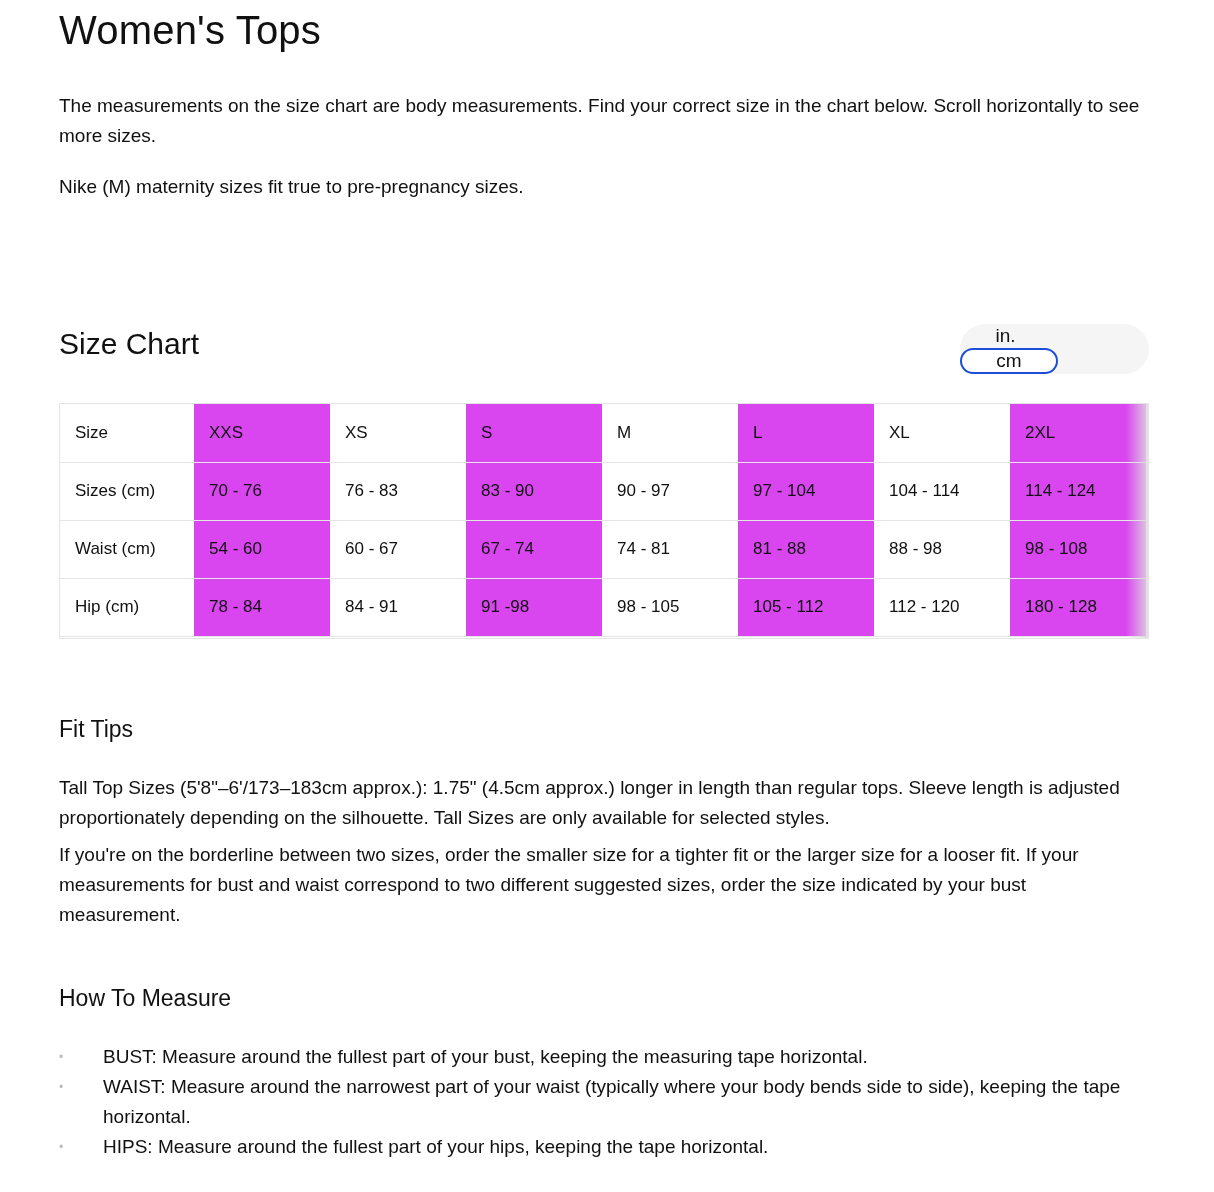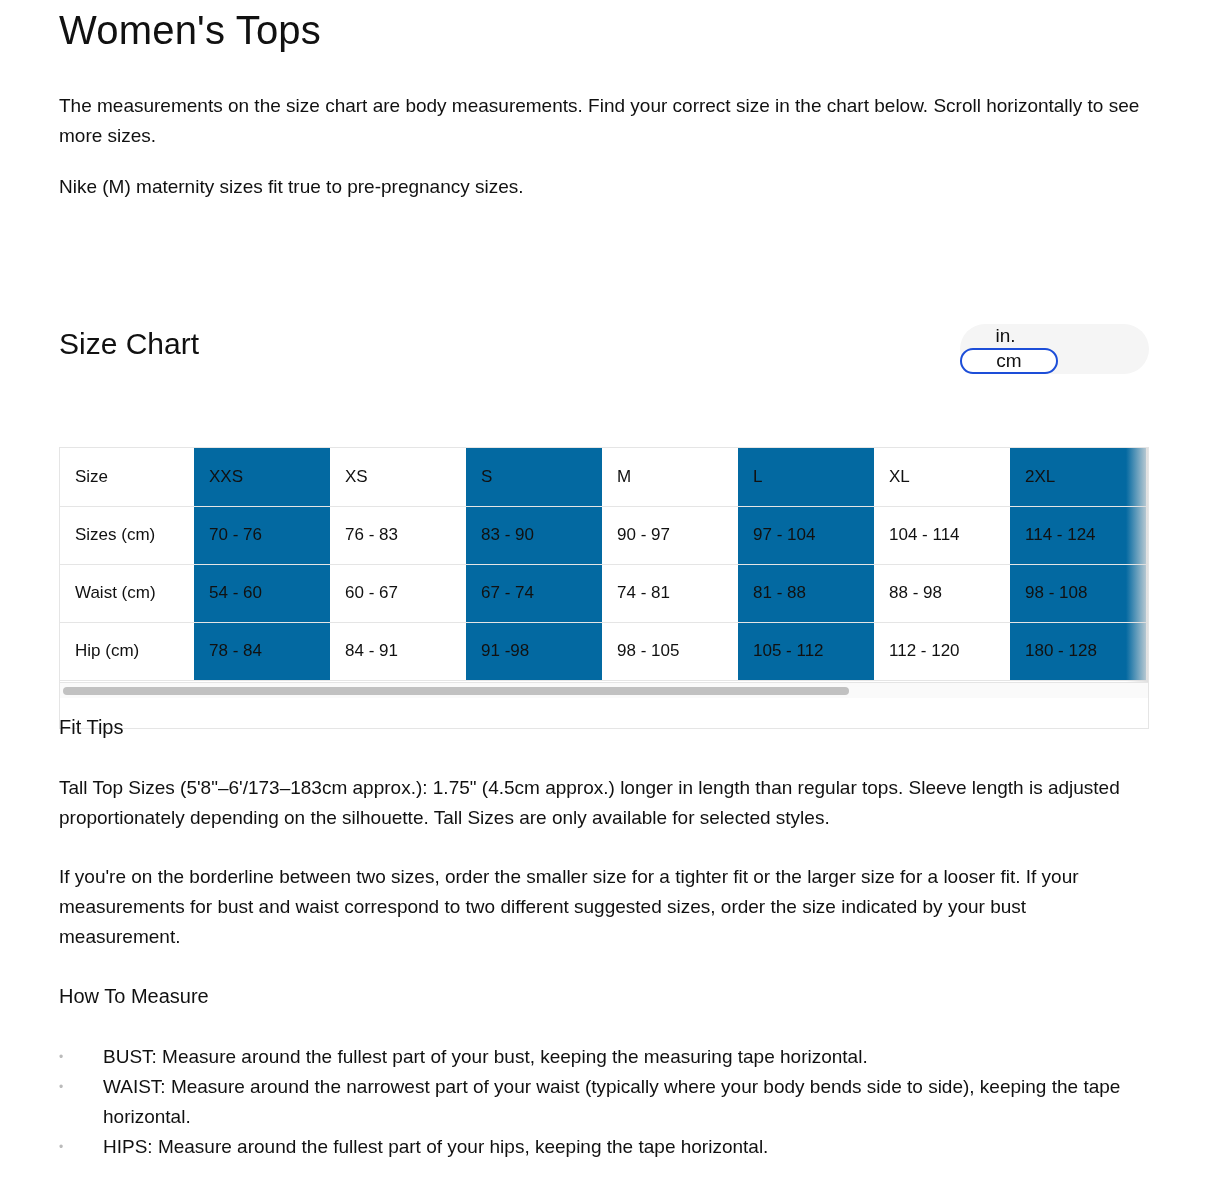--- a/index.html
+++ b/index.html
@@ -78,41 +78,40 @@
     .unit-btn.cm {
       width: 98px;
       background: #ffffff;
       border: 2px solid #1d4ed8;
     }
     .table-wrap {
       position: absolute;
       left: 59px;
       top: 403px;
       width: 1090px;
-      height: 282px;
+      height: 236px;
       border: 1px solid #e5e5e5;
       overflow: hidden;
-      margin-top: 44px;
     }
     table {
       border-collapse: collapse;
       font-size: 17px;
     }
     td {
       height: 58px;
       padding-left: 15px;
       vertical-align: middle;
       border-bottom: 1px solid #e5e5e5;
       color: #111;
       white-space: nowrap;
     }
     tr:first-child td { height: 58px; }
     td.label { width: 134px; font-weight: 500; }
     td.col { width: 136px; }
-    td.shade { background: #0369a1; }
+    td.shade { background: #d946ef; }
     .right-fade {
       position: absolute;
       right: 0;
       top: 0;
       width: 22px;
       height: 234px;
       background: linear-gradient(to right, rgba(235,235,235,0), rgba(220,220,220,0.9));
       pointer-events: none;
     }
     .scroll-track {
@@ -130,21 +129,21 @@
       top: 4px;
       width: 786px;
       height: 8px;
       border-radius: 4px;
       background: #c1c1c1;
       cursor: pointer;
     }
     .subhead {
       position: absolute;
       left: 59px;
-      font-size: 20px;
+      font-size: 23px;
       font-weight: 500;
     }
     .para {
       position: absolute;
       left: 59px;
       width: 1090px;
       font-size: 19px;
       line-height: 30px;
     }
     .measure-list {
@@ -235,21 +234,21 @@
     <div class="right-fade"></div>
     <div class="scroll-track">
       <div class="scroll-thumb"></div>
     </div>
   </div>
 
   <h3 class="subhead" style="top:716px;">Fit Tips</h3>
 
   <p class="para" style="top:773px;">Tall Top Sizes (5'8"–6'/173–183cm approx.): 1.75" (4.5cm approx.) longer in length than regular tops. Sleeve length is adjusted proportionately depending on the silhouette. Tall Sizes are only available for selected styles.</p>
 
-  <p class="para" style="top:862px;">If you're on the borderline between two sizes, order the smaller size for a tighter fit or the larger size for a looser fit. If your measurements for bust and waist correspond to two different suggested sizes, order the size indicated by your bust measurement.</p>
+  <p class="para" style="top:840px;">If you're on the borderline between two sizes, order the smaller size for a tighter fit or the larger size for a looser fit. If your measurements for bust and waist correspond to two different suggested sizes, order the size indicated by your bust measurement.</p>
 
   <h3 class="subhead" style="top:985px;">How To Measure</h3>
 
   <ul class="measure-list">
     <li>
       <span class="bullet">•</span>
       <span>BUST: Measure around the fullest part of your bust, keeping the measuring tape horizontal.</span>
     </li>
     <li>
       <span class="bullet">•</span>

